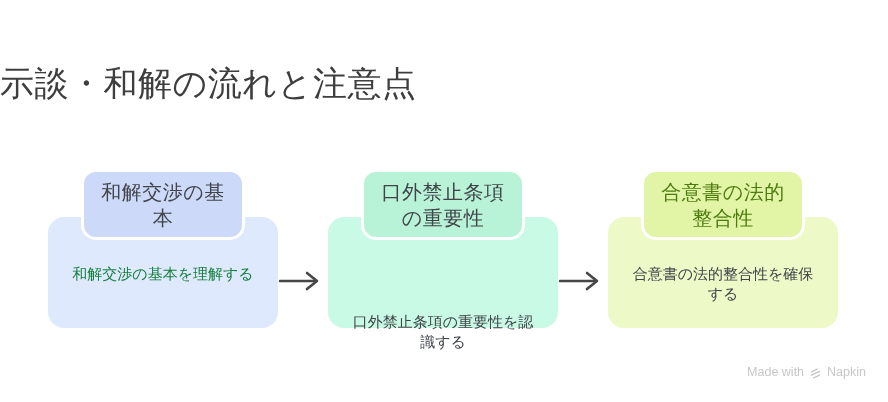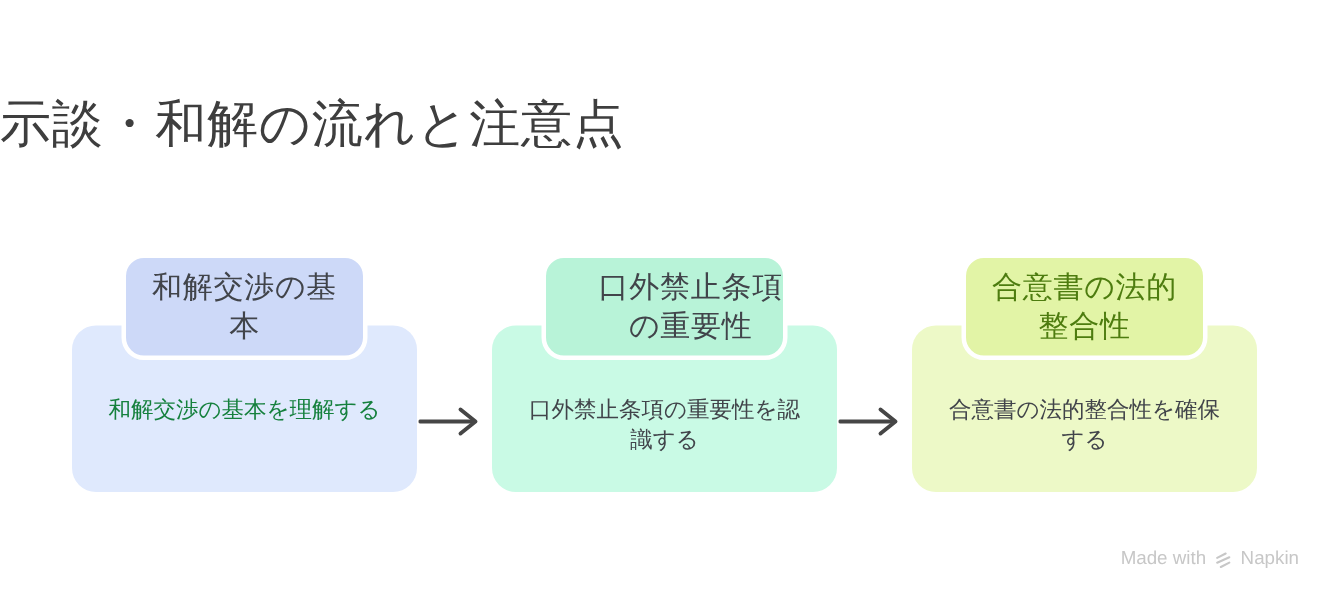--- a/index.html
+++ b/index.html
@@ -102,26 +102,26 @@
       <span class="body-label" style="color: #15803d;">和解交渉の基本を理解する</span>
     </div>
   </div>
 
   <svg class="arrow" style="left: 279px; color: rgb(70, 70, 70);" viewBox="0 0 44 22">
     <line x1="1" y1="11" x2="36" y2="11" stroke="currentColor" stroke-width="2.6" stroke-linecap="round"></line>
     <polyline points="28,3 38,11 28,19" fill="none" stroke="currentColor" stroke-width="2.6" stroke-linecap="round" stroke-linejoin="round"></polyline>
   </svg>
 
   <div class="step" style="left:328px">
-    <div class="tab" style="background: rgb(184, 243, 216); justify-content: flex-end;">
+    <div class="tab" style="background: rgb(184, 243, 216);">
       <span class="tab-label" style="color: rgb(65, 68, 74);">口外禁止条項
 の重要性</span>
     </div>
     <div class="box" style="background: rgb(201, 250, 229);">
-      <span class="body-label" style="color: rgb(65, 68, 74);">口外禁止条項の重要性を認
+      <span class="body-label" style="color: rgb(65, 68, 74); margin-top: 48px;">口外禁止条項の重要性を認
 識する</span>
     </div>
   </div>
 
   <svg class="arrow" style="left: 559px; color: rgb(70, 70, 70);" viewBox="0 0 44 22">
     <line x1="1" y1="11" x2="36" y2="11" stroke="currentColor" stroke-width="2.6" stroke-linecap="round"></line>
     <polyline points="28,3 38,11 28,19" fill="none" stroke="currentColor" stroke-width="2.6" stroke-linecap="round" stroke-linejoin="round"></polyline>
   </svg>
 
   <div class="step" style="left:608px">

